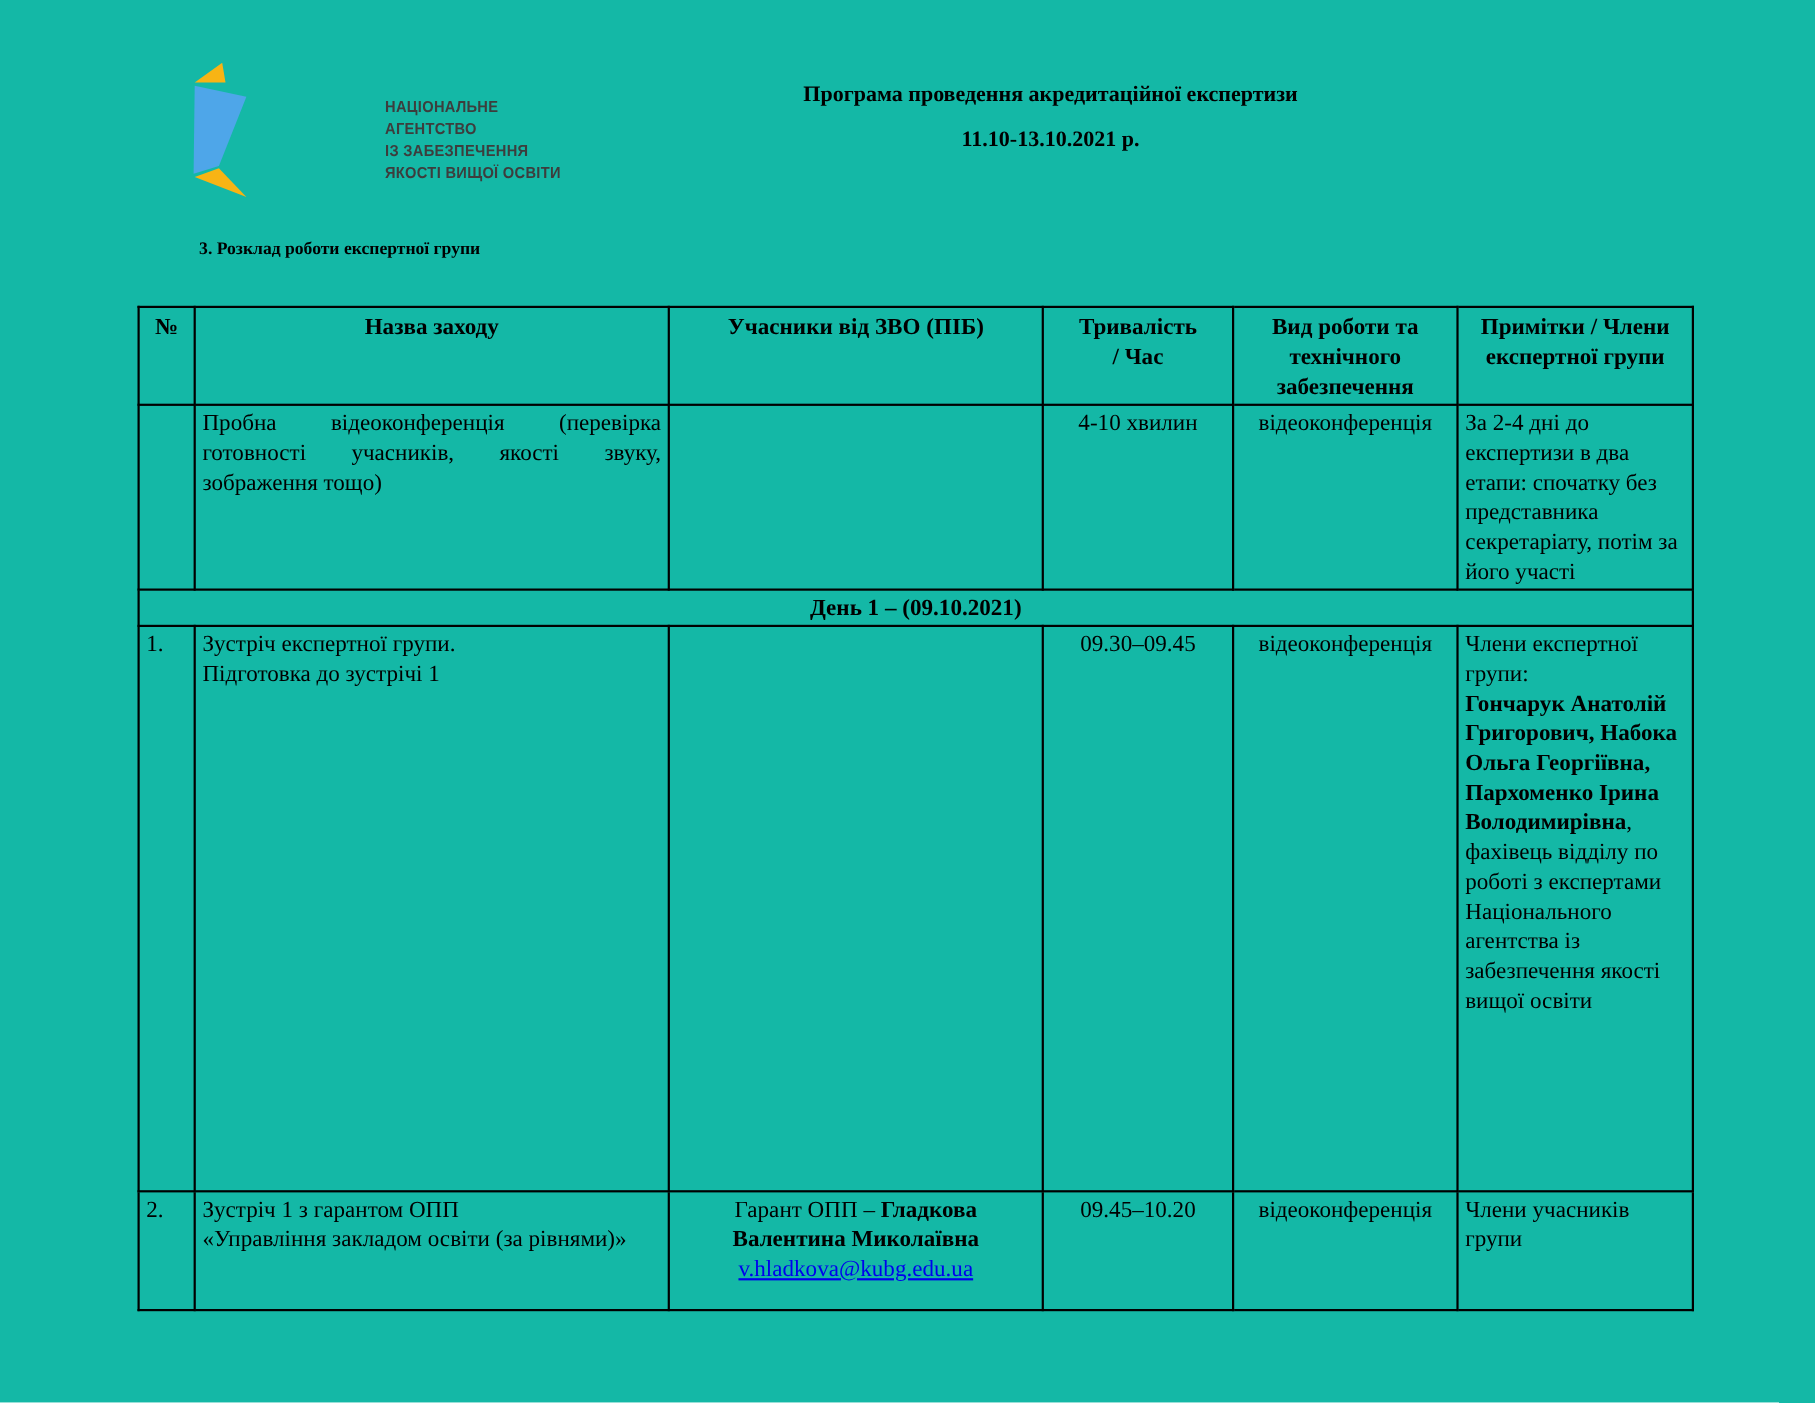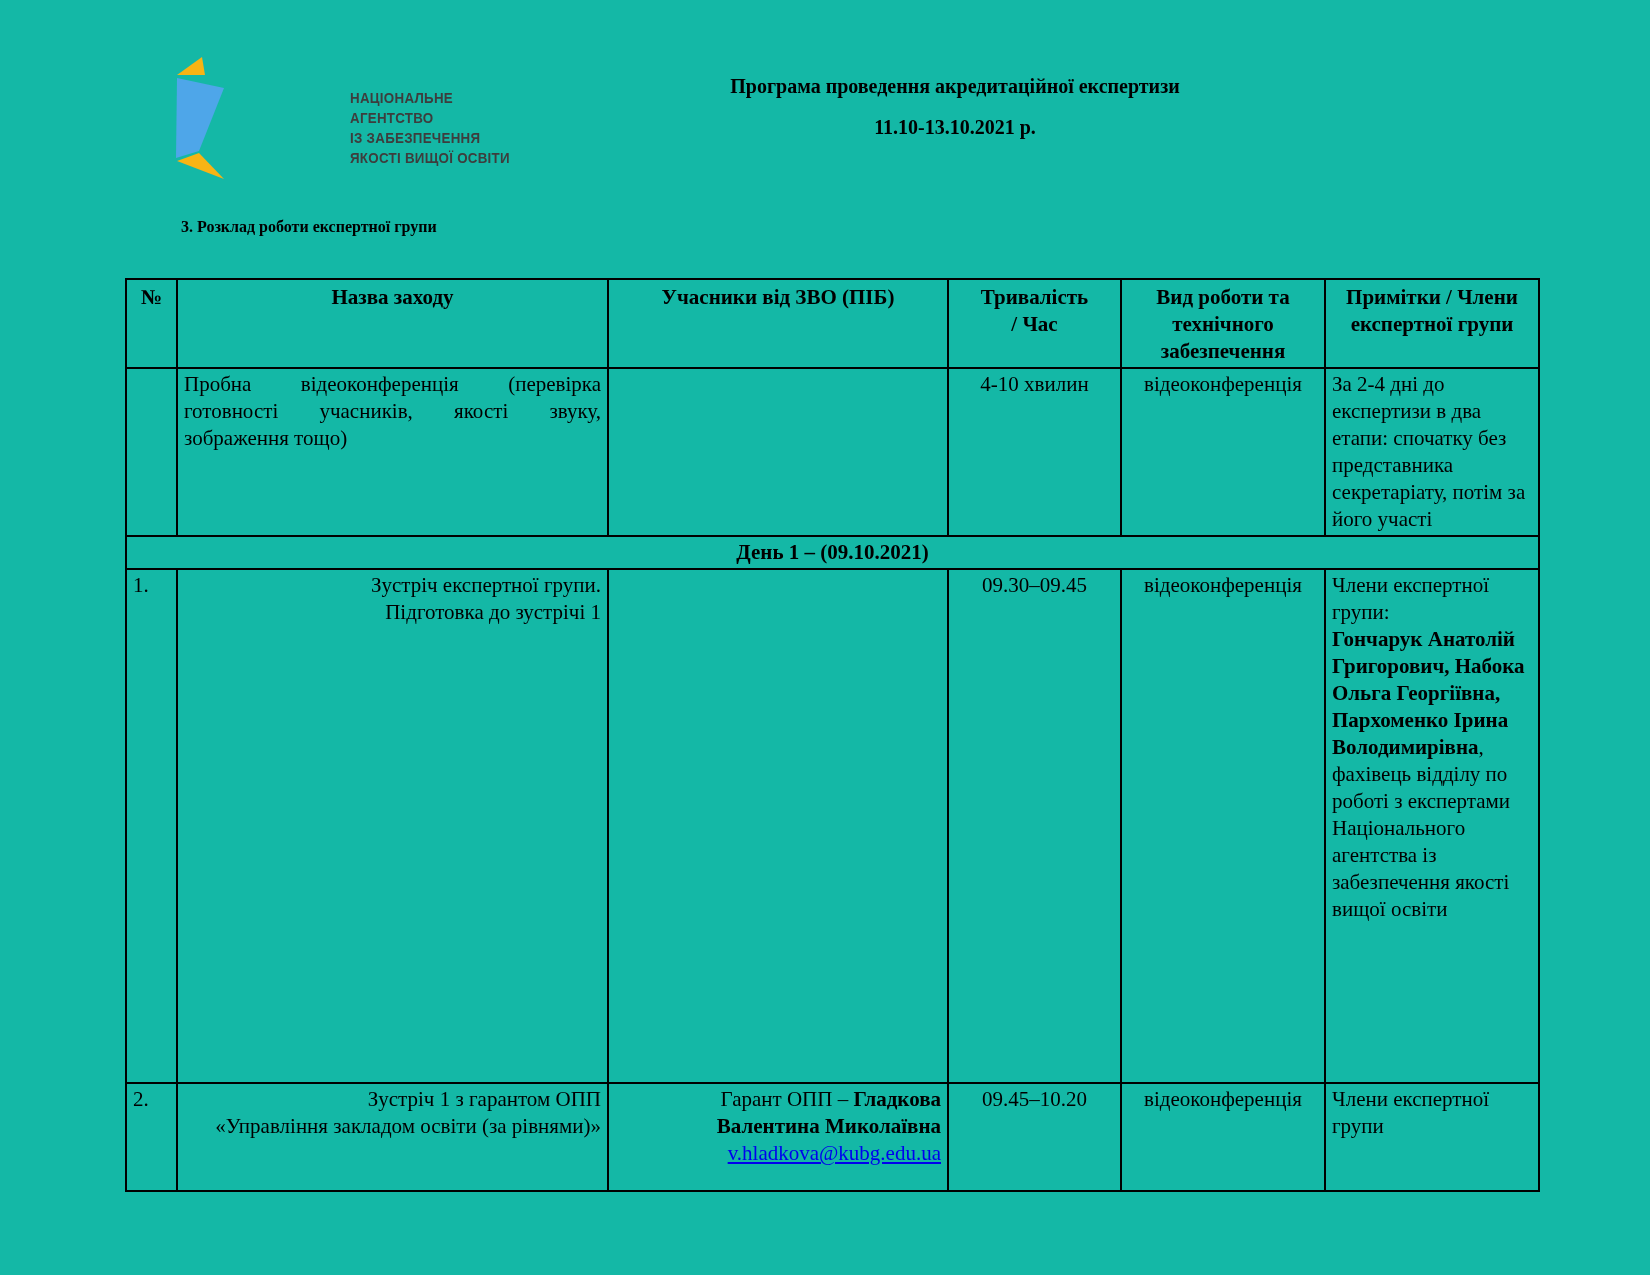--- a/index.html
+++ b/index.html
@@ -21,23 +21,23 @@
                  border-collapse:collapse;table-layout:fixed;}
   .schedule th,.schedule td{border:2px solid #000;vertical-align:top;
                  font-size:21px;line-height:27px;padding:2px 6px;}
   .schedule th{font-weight:bold;text-align:center;white-space:pre-line;padding-top:4px;}
   .h-header{height:80px;}
   .h-a{height:157px;}
   .h-band{height:32px;}
   .h-r1{height:514px;}
   .h-r2{height:108px;}
   .cell-num{text-align:left;padding-left:8px;}
-  .cell-name{text-align:right;padding-left:8px;padding-right:6px;white-space:pre-line;}
+  .cell-name{text-align:left;padding-left:8px;padding-right:6px;white-space:pre-line;}
   .cell-name.justify{text-align:justify;white-space:normal;}
-  .cell-participants{text-align:right;}
+  .cell-participants{text-align:center;}
   .cell-time{text-align:center;padding-left:2px;padding-right:2px;}
   .cell-type{text-align:center;padding-left:1px;padding-right:1px;}
   .cell-notes{text-align:left;padding:2px 16px 2px 6px;white-space:pre-line;margin-top:23px;}
   .day-band{text-align:center;font-weight:bold;padding:2px 0;}
   .b{font-weight:bold;}
   .email-link{display:block;color:#0000EE;text-decoration:underline;cursor:pointer;}
 </style>
 </head>
 <body>
 
@@ -110,18 +110,18 @@
 </span><span class="b">Гончарук Анатолій Григорович, Набока Ольга Георгіївна, Пархоменко Ірина Володимирівна</span><span>, фахівець відділу по роботі з експертами Національного агентства із забезпечення якості вищої освіти</span></td>
     </tr>
 
     <tr class="h-r2">
       <td class="cell-num">2.</td>
       <td class="cell-name">Зустріч 1 з гарантом ОПП
 «Управління закладом освіти (за рівнями)»</td>
       <td class="cell-participants"><span>Гарант ОПП – </span><span class="b">Гладкова Валентина Миколаївна</span><a class="email-link" href="#">v.hladkova@kubg.edu.ua</a></td>
       <td class="cell-time">09.45–10.20</td>
       <td class="cell-type">відеоконференція</td>
-      <td class="cell-notes">Члени експертної групи</td>
+      <td class="cell-notes">Члени учасників групи</td>
     </tr>
   </tbody>
     </table>
 
 </div>
 
 </body></html>

